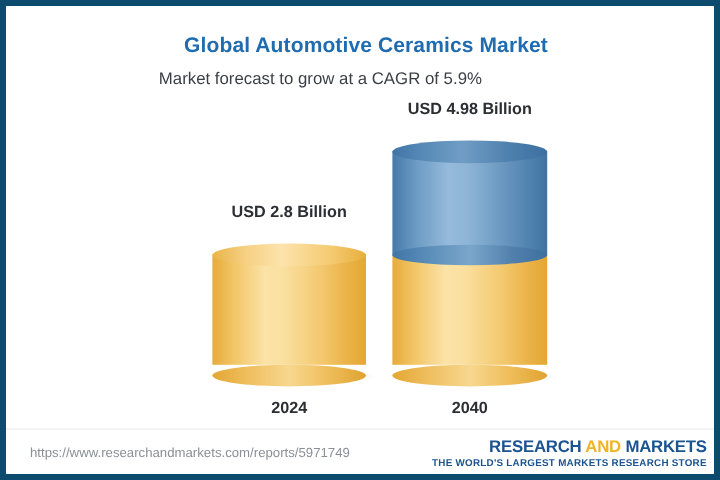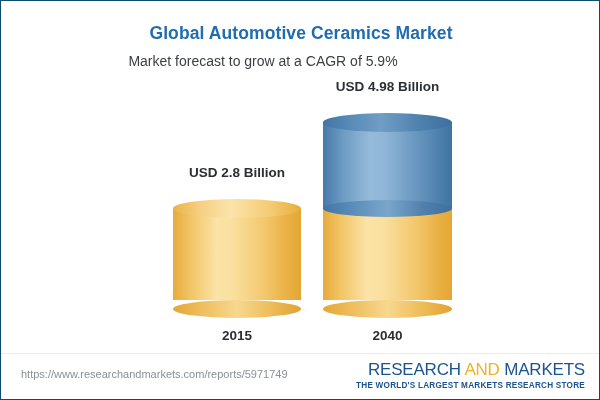--- a/index.html
+++ b/index.html
@@ -9,21 +9,21 @@
   }
   body {
     font-family: "Liberation Sans", sans-serif;
   }
   #card {
     position: relative;
     width: 600px;
     height: 400px;
     box-sizing: border-box;
     background: #ffffff;
-    border: 1px solid #0c4a6e;
+    border: 5px solid #0c4a6e;
     overflow: hidden;
   }
   
   #chart-title {
     position: absolute;
     left: 0; top: 22px;
     width: 600px;
     text-align: center;
     font-size: 17.5px;
     font-weight: bold;
@@ -170,22 +170,22 @@
     font-size: 11px;
     color: #8a9097;
   }
   #logo {
     position: absolute;
     right: 16px;
     top: 7px;
     text-align: right;
   }
   #logo-wordmark {
-    font-size: 17px;
-    font-weight: normal;
+    font-size: 14px;
+    font-weight: bold;
     letter-spacing: -0.2px;
     line-height: 1.1;
     color: #1b5490;
     white-space: nowrap;
   }
   #logo-wordmark .mid { color: #f0b323; }
   #logo-tagline {
     margin-top: 1px;
     font-size: 8.2px;
     font-weight: bold;
@@ -211,21 +211,21 @@
 
       <div class="cyl" style="height:110px;">
 
         <div class="cyl-seg seg-yellow" style="top:9px; height:92px;"></div>
 
         <div class="cap cap-bottom-yellow" style="bottom:-9px; height:18px;"></div>
 
         <div class="cap cap-top-yellow" style="top:0px; height:19px;"></div>
       </div>
 
-      <div class="cat-label">2015</div>
+      <div class="cat-label">2024</div>
     </div>
 
     <div class="bar-group" style="left:322px; width:129px; height:196px;">
       <div class="bar-label" style="top:-34px;">USD 4.98 Billion</div>
 
       <div class="bar-shadow"></div>
 
       <div class="cyl" style="height:196px;">
 
         <div class="cyl-seg seg-yellow" style="top:96px; height:91px;"></div>

